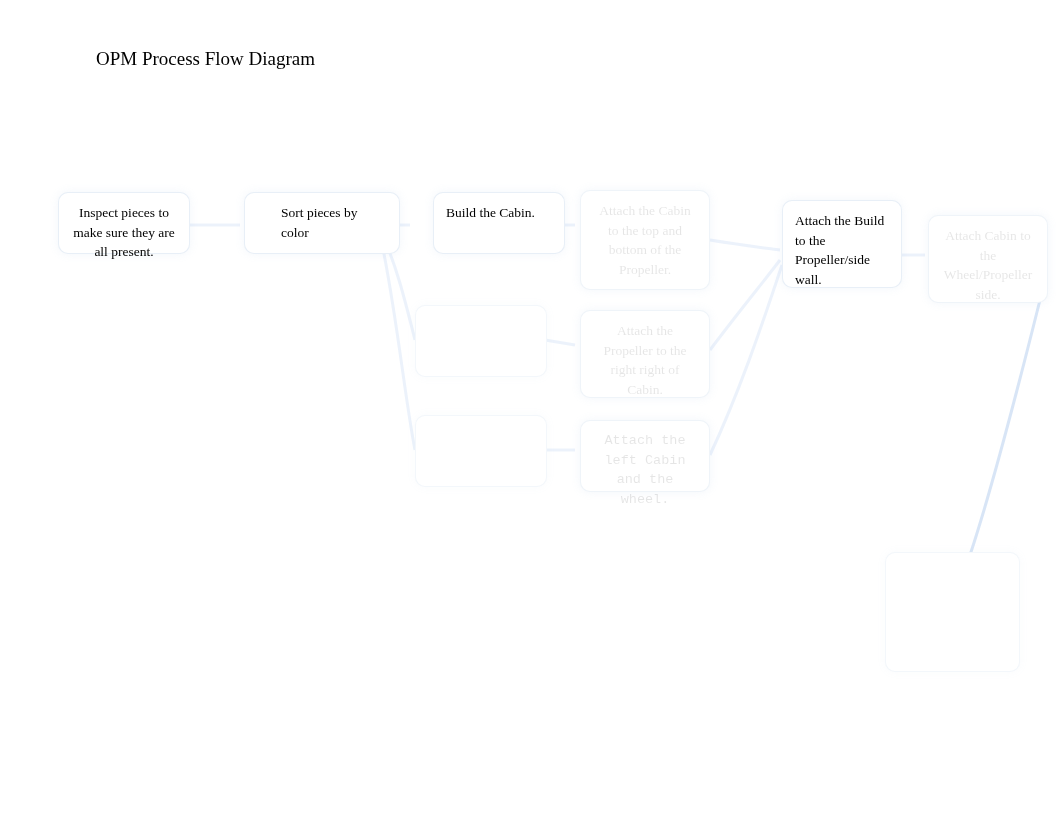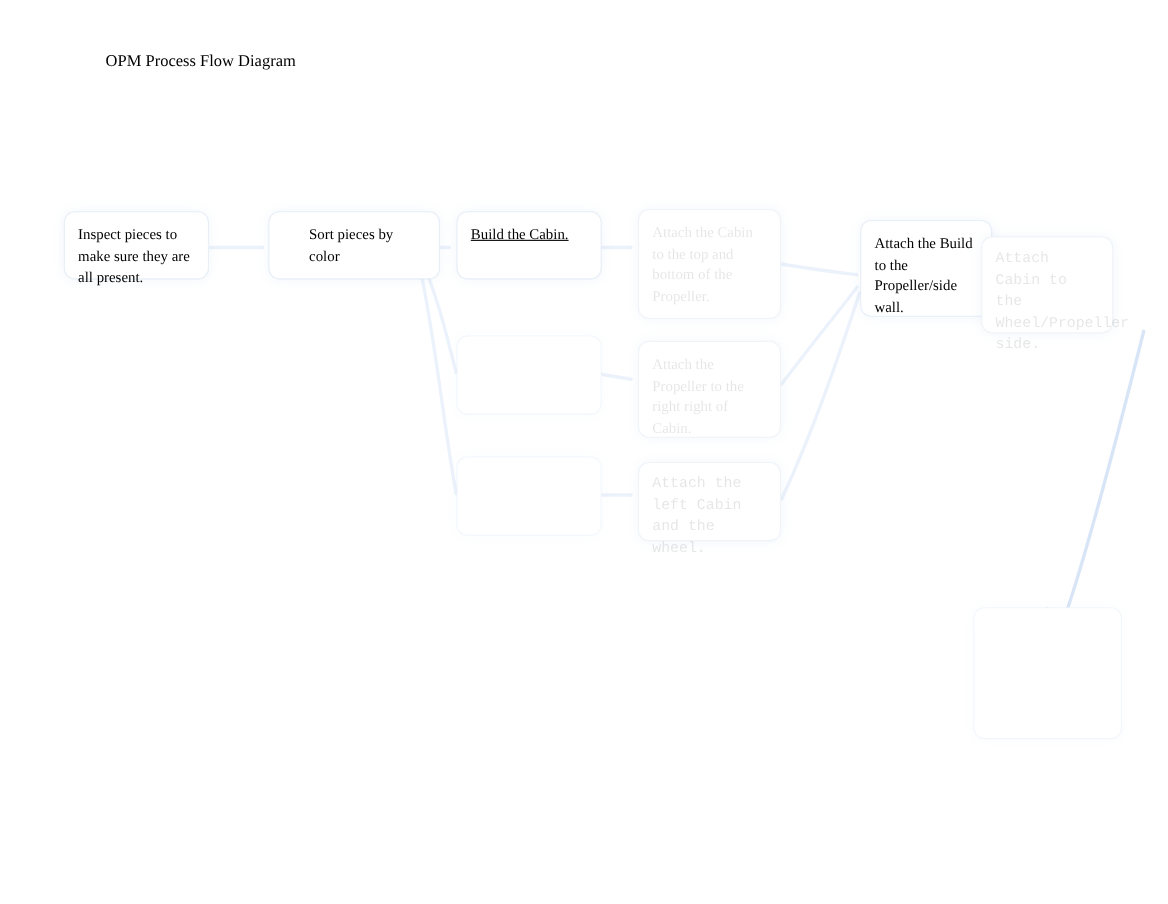--- a/index.html
+++ b/index.html
@@ -12,21 +12,21 @@
       height: 822px;
       background: #ffffff;
       font-family: Georgia, 'Times New Roman', serif;
       position: relative;
       overflow: hidden;
     }
     .title {
       position: absolute;
       left: 96px;
       top: 48px;
-      font-size: 15px;
+      font-size: 19px;
       color: #000;
     }
     .node {
       position: absolute;
       background: #ffffff;
       border: 1px solid rgba(100,150,200,0.15);
       border-radius: 10px;
       padding: 10px 12px;
       font-size: 13.5px;
       line-height: 1.45;
@@ -34,20 +34,21 @@
       box-shadow: 0 0 10px rgba(150,180,220,0.12);
     }
     .node.faded {
       color: rgba(0,0,0,0.08);
       border-color: rgba(100,150,200,0.08);
       box-shadow: 0 0 10px rgba(150,180,220,0.06);
     }
     .node.faded-med {
       color: rgba(0,0,0,0.1);
       border-color: rgba(100,150,200,0.1);
+      text-align: center;
     }
     svg.connectors {
       position: absolute;
       left: 0;
       top: 0;
       width: 1062px;
       height: 822px;
       pointer-events: none;
     }
     .conn {
@@ -75,29 +76,29 @@
   <path class="conn" d="M 710 240 C 740 245, 765 248, 780 250"></path>
   <path class="conn" d="M 710 350 C 740 310, 765 280, 780 260"></path>
   <path class="conn" d="M 710 455 C 745 380, 770 300, 782 265"></path>
   <path class="conn" d="M 902 255 L 925 255"></path>
   <path class="conn-stronger" d="M 1040 300 C 1010 420, 985 510, 970 555"></path>
   <path class="conn-stronger" d="M 952 552 L 952 560"></path>
 </svg>
 
 <div class="title">OPM Process Flow Diagram</div>
 
-<div class="node" style="left:58px; top:192px; width:132px; height:62px;">
+<div class="node" style="left:58px; top:192px; width:132px; height:62px;text-align:center;">
   <span>Inspect pieces to make sure they are all present.</span>
 </div>
 
 <div class="node" style="left:244px; top:192px; width:156px; height:62px;padding-left:36px;">
   <span>Sort pieces by color</span>
 </div>
 
-<div class="node" style="left:415px; top:192px; width:132px; height:62px;text-decoration:underline;">
+<div class="node" style="left:433px; top:192px; width:132px; height:62px;">
   <span>Build the Cabin.</span>
 </div>
 
 <div class="node faded" style="left:415px; top:305px; width:132px; height:72px;">
   <span></span>
 </div>
 
 <div class="node faded" style="left:415px; top:415px; width:132px; height:72px;">
   <span></span>
 </div>
@@ -111,19 +112,19 @@
 </div>
 
 <div class="node faded-med" style="left:580px; top:420px; width:130px; height:72px;font-family:Liberation Mono, monospace;">
   <span>Attach the left Cabin and the wheel.</span>
 </div>
 
 <div class="node" style="left:782px; top:200px; width:120px; height:88px;">
   <span>Attach the Build to the Propeller/side wall.</span>
 </div>
 
-<div class="node faded-med" style="left:892px; top:215px; width:120px; height:88px;font-family:Liberation Mono, monospace;">
+<div class="node faded-med" style="left:928px; top:215px; width:120px; height:88px;">
   <span>Attach Cabin to the Wheel/Propeller side.</span>
 </div>
 
 <div class="node faded" style="left:885px; top:552px; width:135px; height:120px;">
   <span></span>
 </div>
 
 </body></html>

